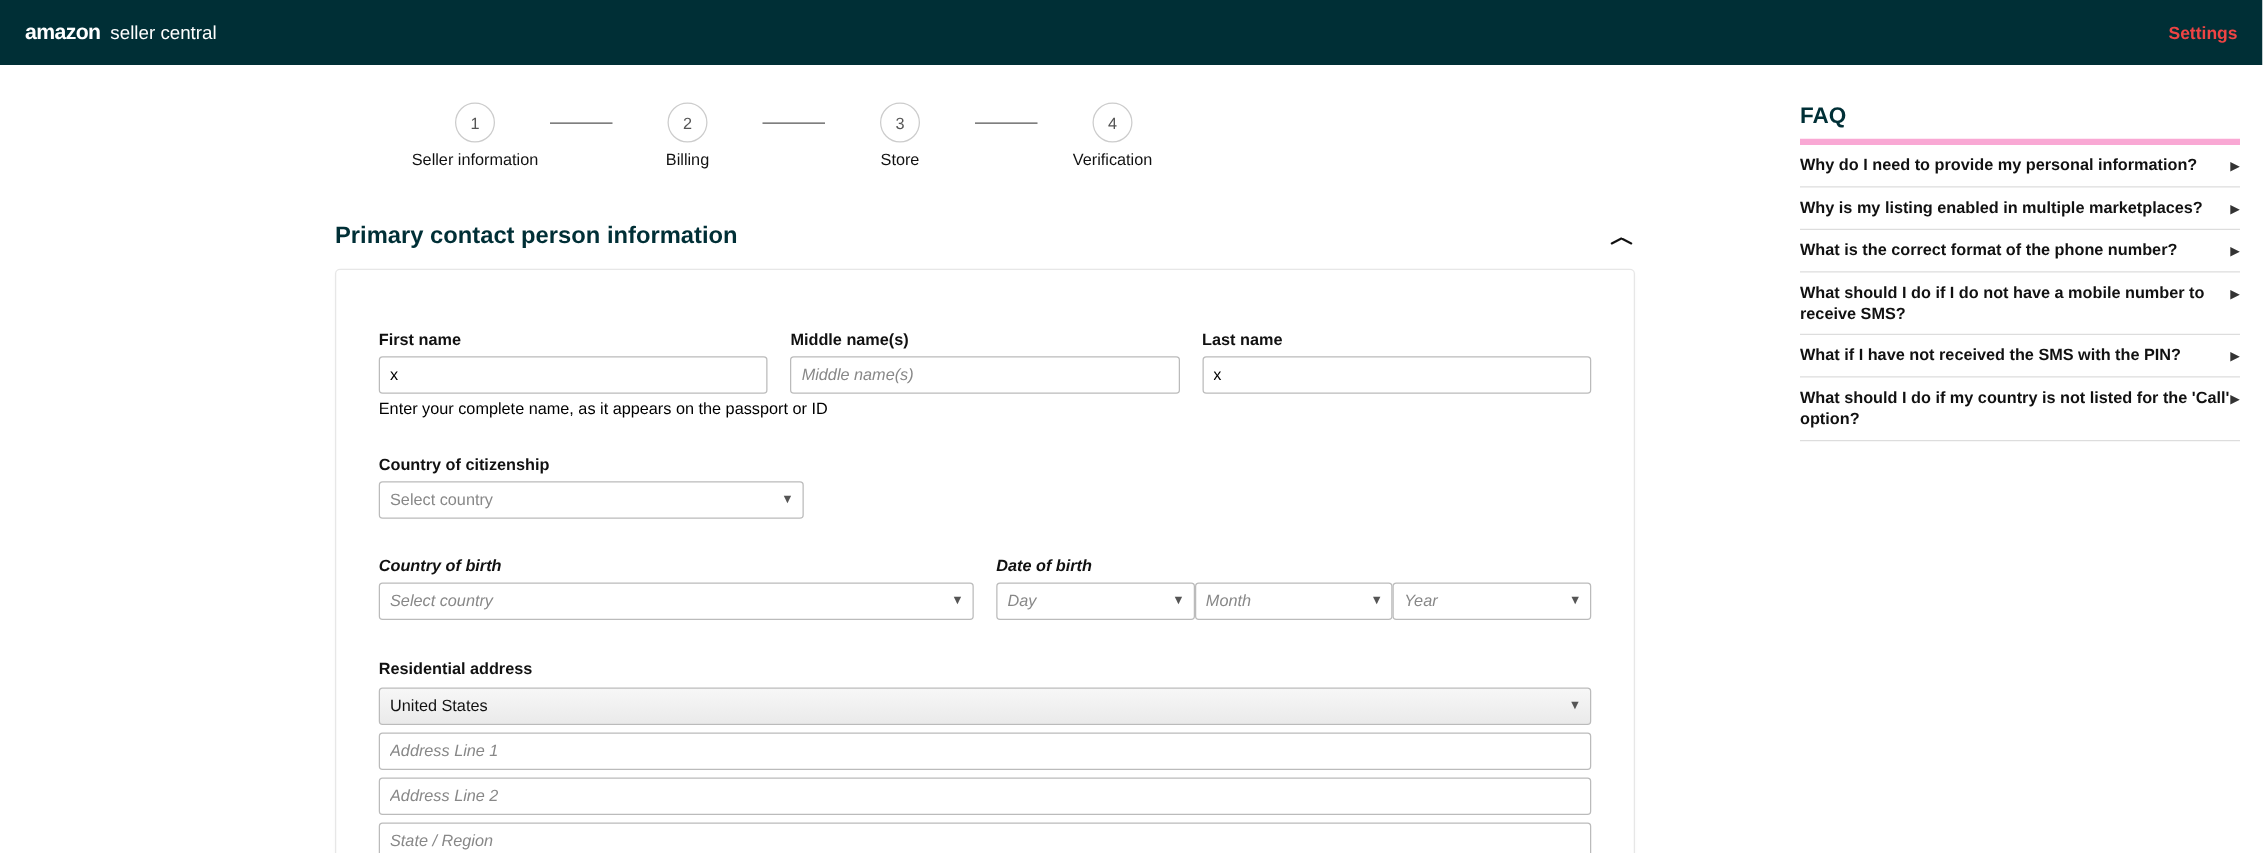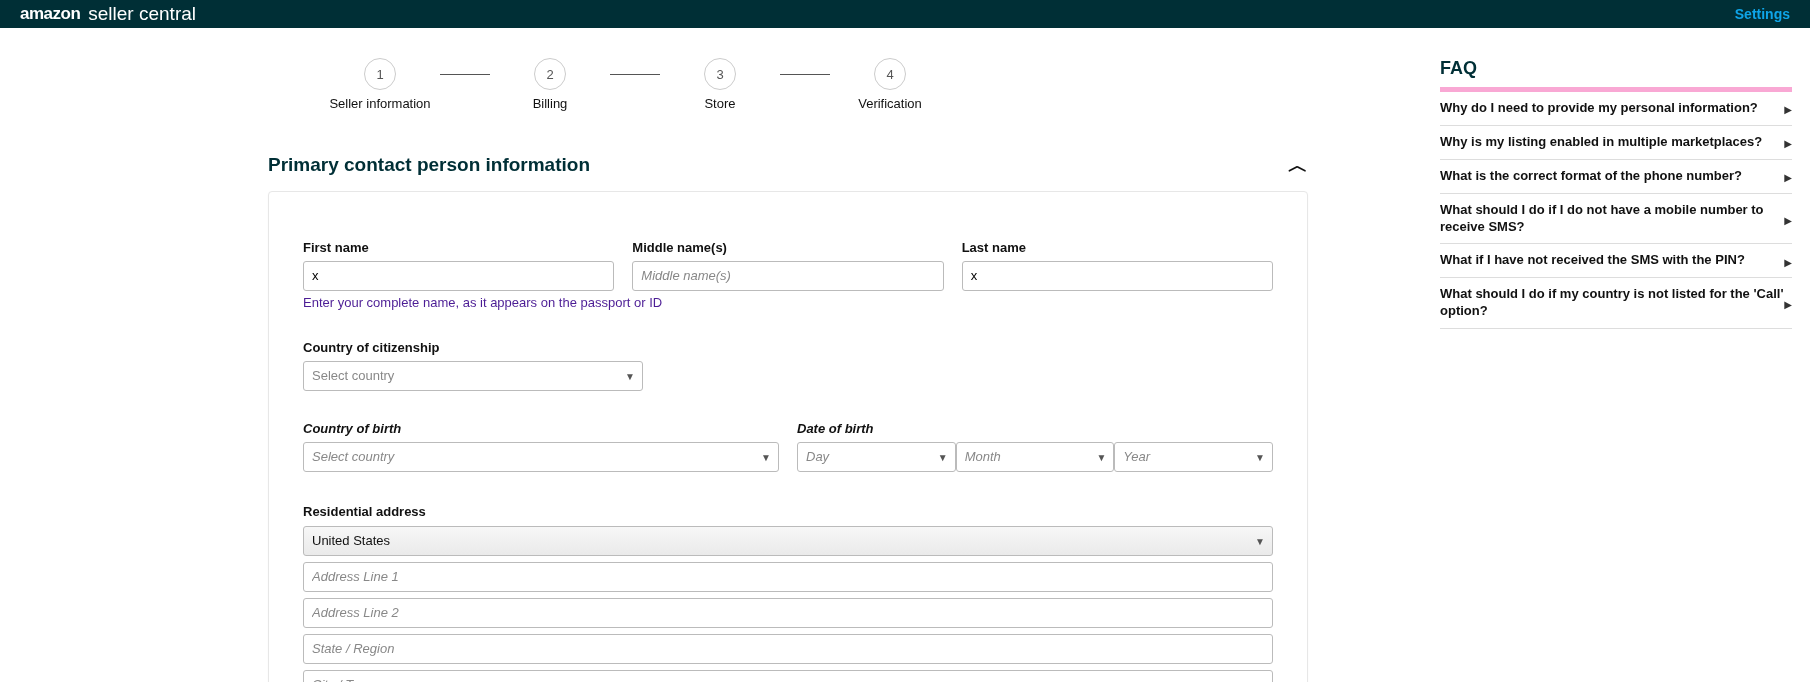--- a/index.html
+++ b/index.html
@@ -1,22 +1,22 @@
 <!DOCTYPE html>
 <html><head>
 <meta charset="utf-8">
 <style>
   * { box-sizing: border-box; margin: 0; padding: 0; }
   body { font-family: "Amazon Ember", Arial, sans-serif; color: #111; background: #fff; }
   
-  .header { background: #002f36; color: #fff; height: 28px; display: flex; align-items: center; justify-content: space-between; padding: 0 20px; }
+  .header { background: #002f36; color: #fff; height: 52px; display: flex; align-items: center; justify-content: space-between; padding: 0 20px; }
   .logo { display: flex; align-items: center; gap: 4px; }
   .logo-amazon { font-weight: bold; font-size: 17px; letter-spacing: -0.5px; }
-  .logo-sc { font-size: 19px; margin-left: 4px; }
-  .settings-link { color: #0ea5e9; font-weight: bold; font-size: 14px; cursor: pointer; }
+  .logo-sc { font-size: 15px; margin-left: 4px; }
+  .settings-link { color: #ef4444; font-weight: bold; font-size: 14px; cursor: pointer; }
   
   .main-wrap { display: flex; }
   .content { flex: 1; padding: 30px 0 0 0; max-width: 1040px; margin-left: 268px; }
   
   .stepper { display: flex; align-items: flex-start; gap: 0; margin-bottom: 40px; margin-left: 52px; }
   .step { display: flex; flex-direction: column; align-items: center; width: 120px; }
   .step-circle { width: 32px; height: 32px; border: 1px solid #ccc; border-radius: 50%; display: flex; align-items: center; justify-content: center; font-size: 13px; color: #555; background: #fff; }
   .step-label { font-size: 13px; color: #111; margin-top: 6px; text-align: center; line-height: 1.2; }
   .step-line { width: 50px; height: 1px; background: #555; margin-top: 16px; }
   
@@ -24,39 +24,39 @@
   .section-title { font-size: 19px; font-weight: bold; color: #002f36; }
   .chevron-up { font-size: 20px; font-weight: bold; color: #111; }
   
   .form-card { border: 1px solid #e7e7e7; border-radius: 4px; padding: 32px 34px; background: #fff; box-shadow: 0 1px 2px rgba(0,0,0,0.04); }
   
   .form-row { display: flex; gap: 18px; margin-bottom: 4px; }
   .form-group { flex: 1; display: flex; flex-direction: column; }
   .form-label { font-size: 13px; font-weight: bold; color: #111; margin-bottom: 6px; margin-top: 16px; }
   .form-input { height: 30px; border: 1px solid #bbb; border-radius: 3px; padding: 0 8px; font-size: 13px; width: 100%; }
   .form-input::placeholder { color: #888; font-style: italic; }
-  .form-help { font-size: 13px; color: #4c1d95; margin-top: 0; margin-bottom: 14px; }
+  .form-help { font-size: 13px; color: #000000; margin-top: 0; margin-bottom: 14px; }
   
   .select-wrap { position: relative; border-radius: 14px; }
   .select-input { height: 30px; border: 1px solid #bbb; border-radius: 3px; padding: 0 28px 0 8px; font-size: 13px; width: 100%; background: #fff; color: #888; display: flex; align-items: center; cursor: pointer; }
   .select-input.has-value { color: #111; background: linear-gradient(#f7f7f7, #eaeaea); }
   .select-caret { position: absolute; right: 8px; top: 50%; transform: translateY(-50%); pointer-events: none; color: #555; font-size: 10px; }
   
   .row-spacer { height: 14px; }
   .row-spacer-lg { height: 30px; }
   
   .dob-row { display: flex; gap: 0; }
   .dob-row .select-wrap { flex: 1; }
   
   .two-col { display: flex; gap: 18px; font-style: italic; }
   .two-col > * { flex: 1; }
   
   .faq-panel { width: 370px; padding: 30px 18px 0 0; margin-left: auto; }
   .faq-title { font-size: 18px; font-weight: bold; color: #002f36; padding-bottom: 8px; border-bottom: 5px solid #f9a8d4; }
-  .faq-item { display: flex; justify-content: space-between; align-items: center; padding: 8px 0; border-bottom: 1px solid #ddd; cursor: pointer; }
+  .faq-item { display: flex; justify-content: space-between; align-items: flex-start; padding: 8px 0; border-bottom: 1px solid #ddd; cursor: pointer; }
   .faq-q { font-size: 13px; font-weight: bold; color: #111; line-height: 1.3; flex: 1; }
   .faq-caret { font-size: 10px; color: #333; margin-top: 3px; }
   
   .addr-grid { display: grid; grid-template-columns: 1fr; gap: 6px 18px; }
 </style>
 </head>
 <body>
 
 <div class="header">
   <div class="logo">

